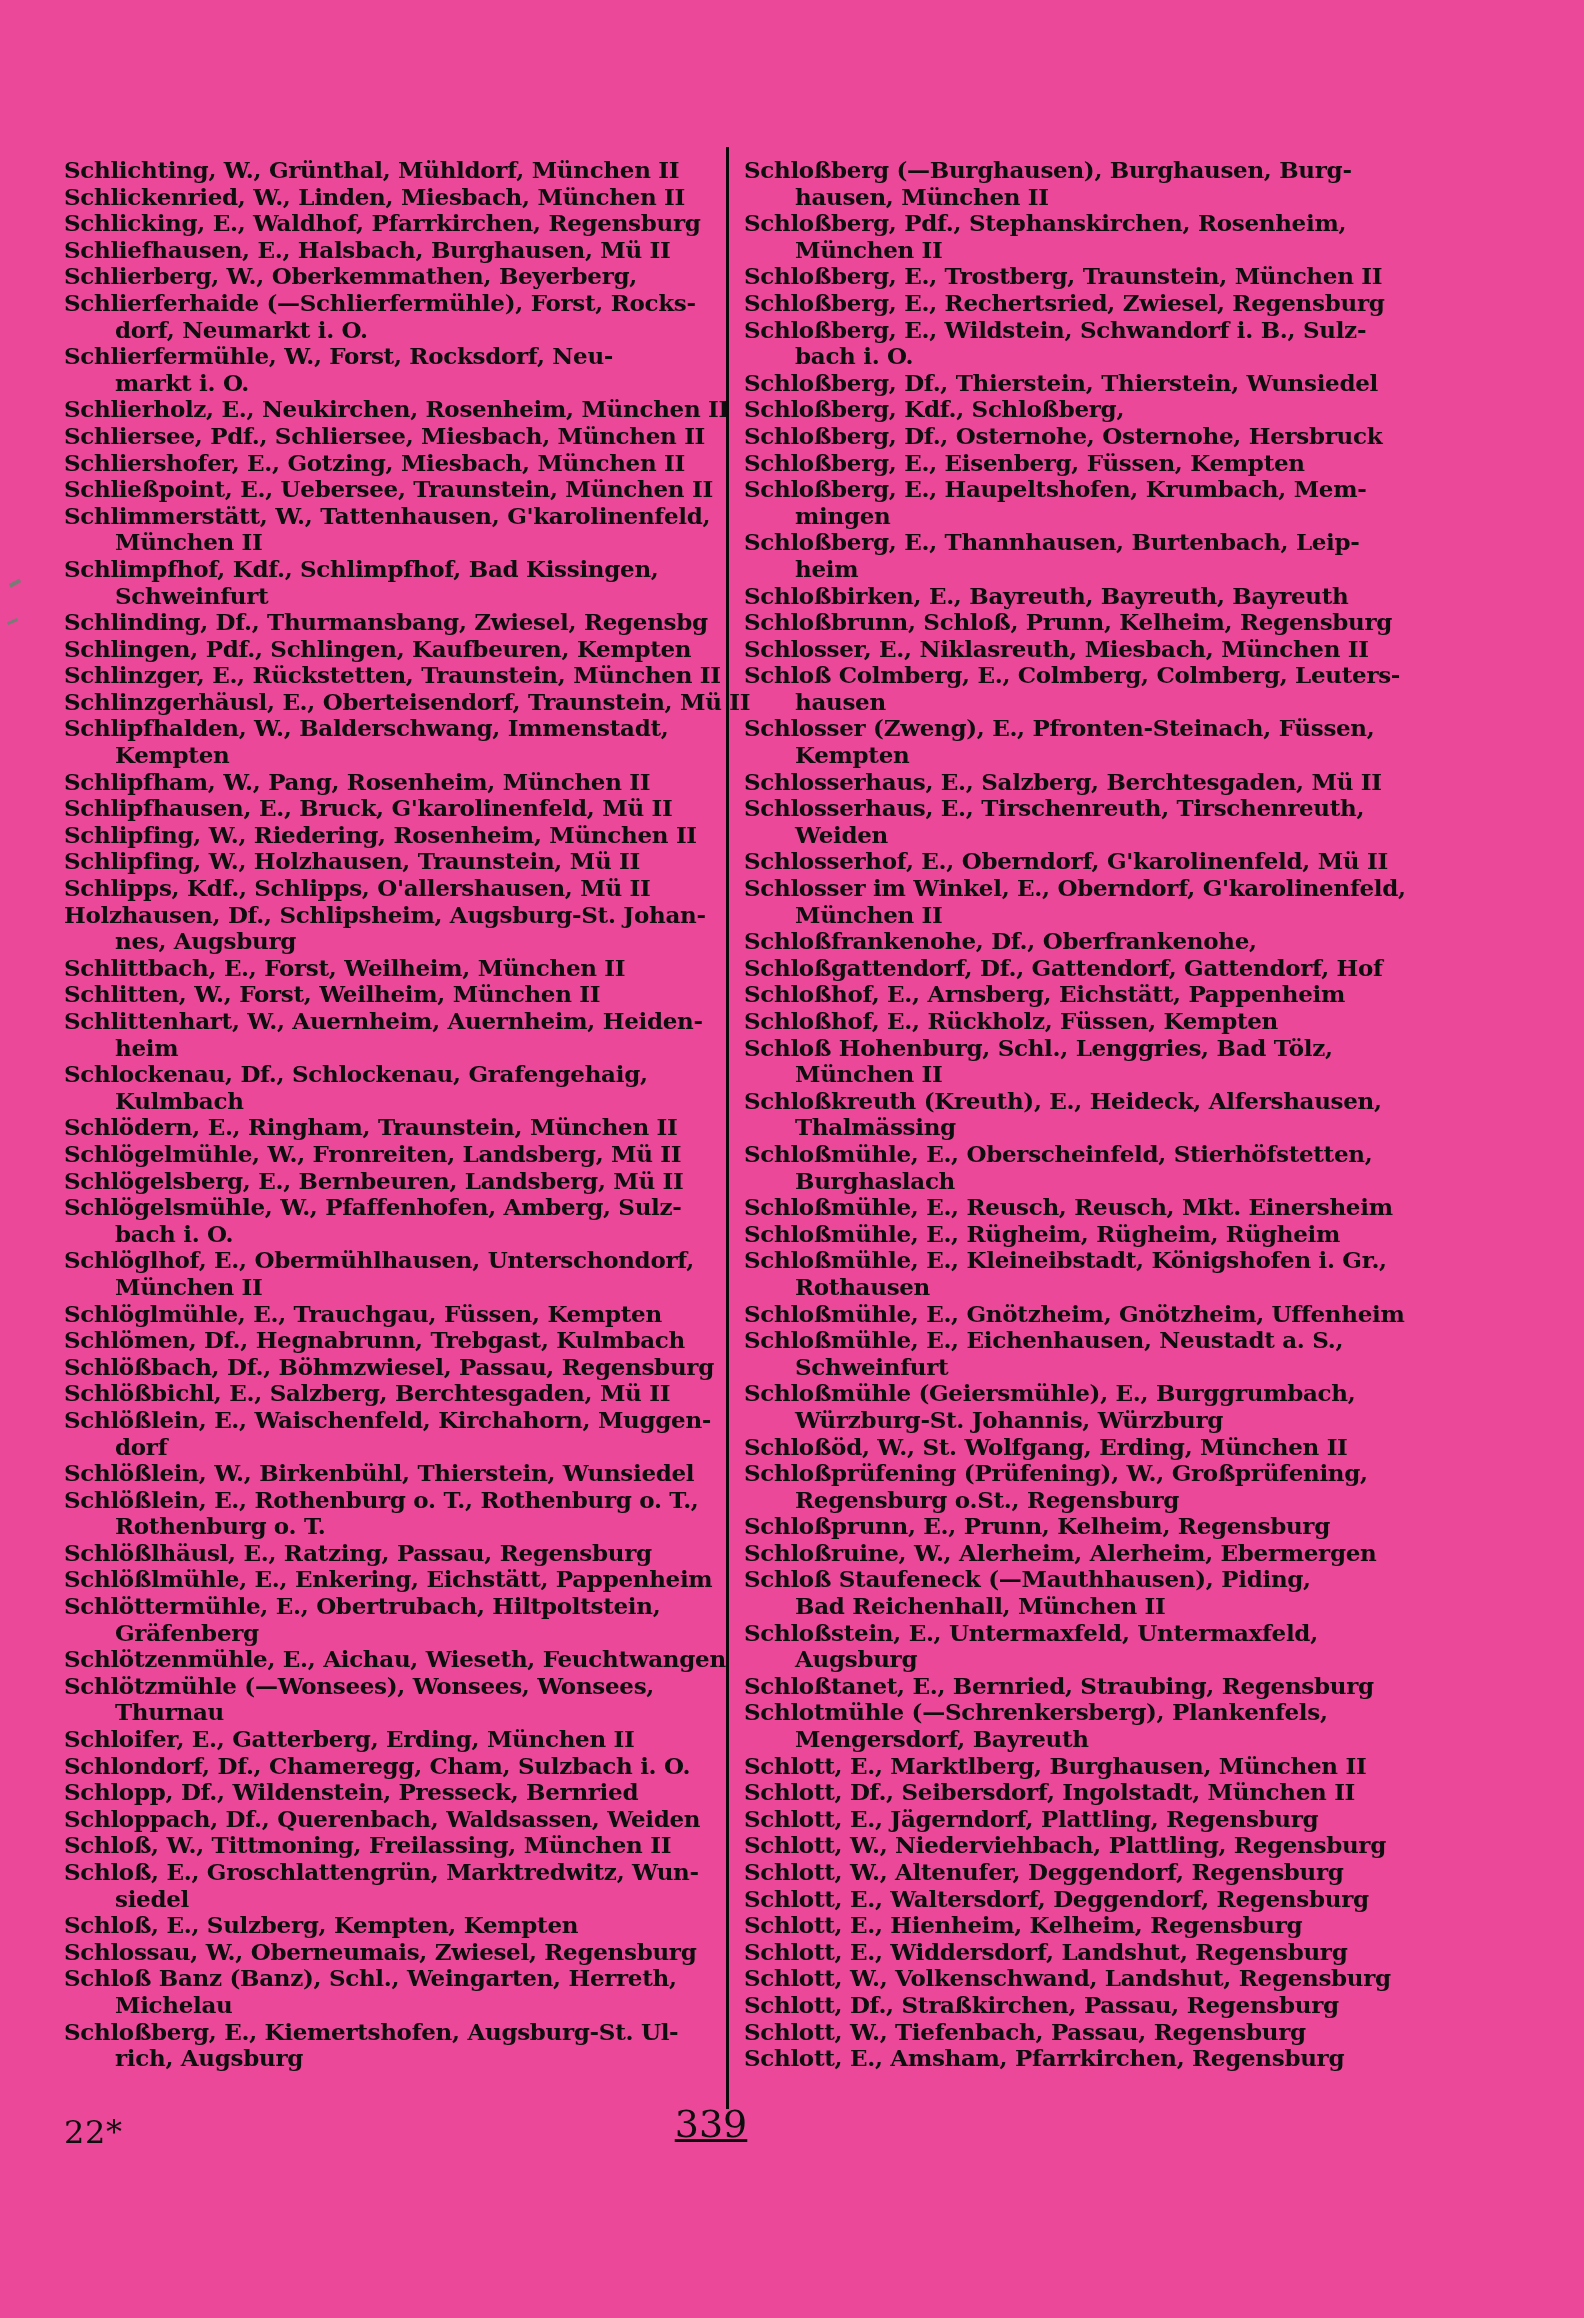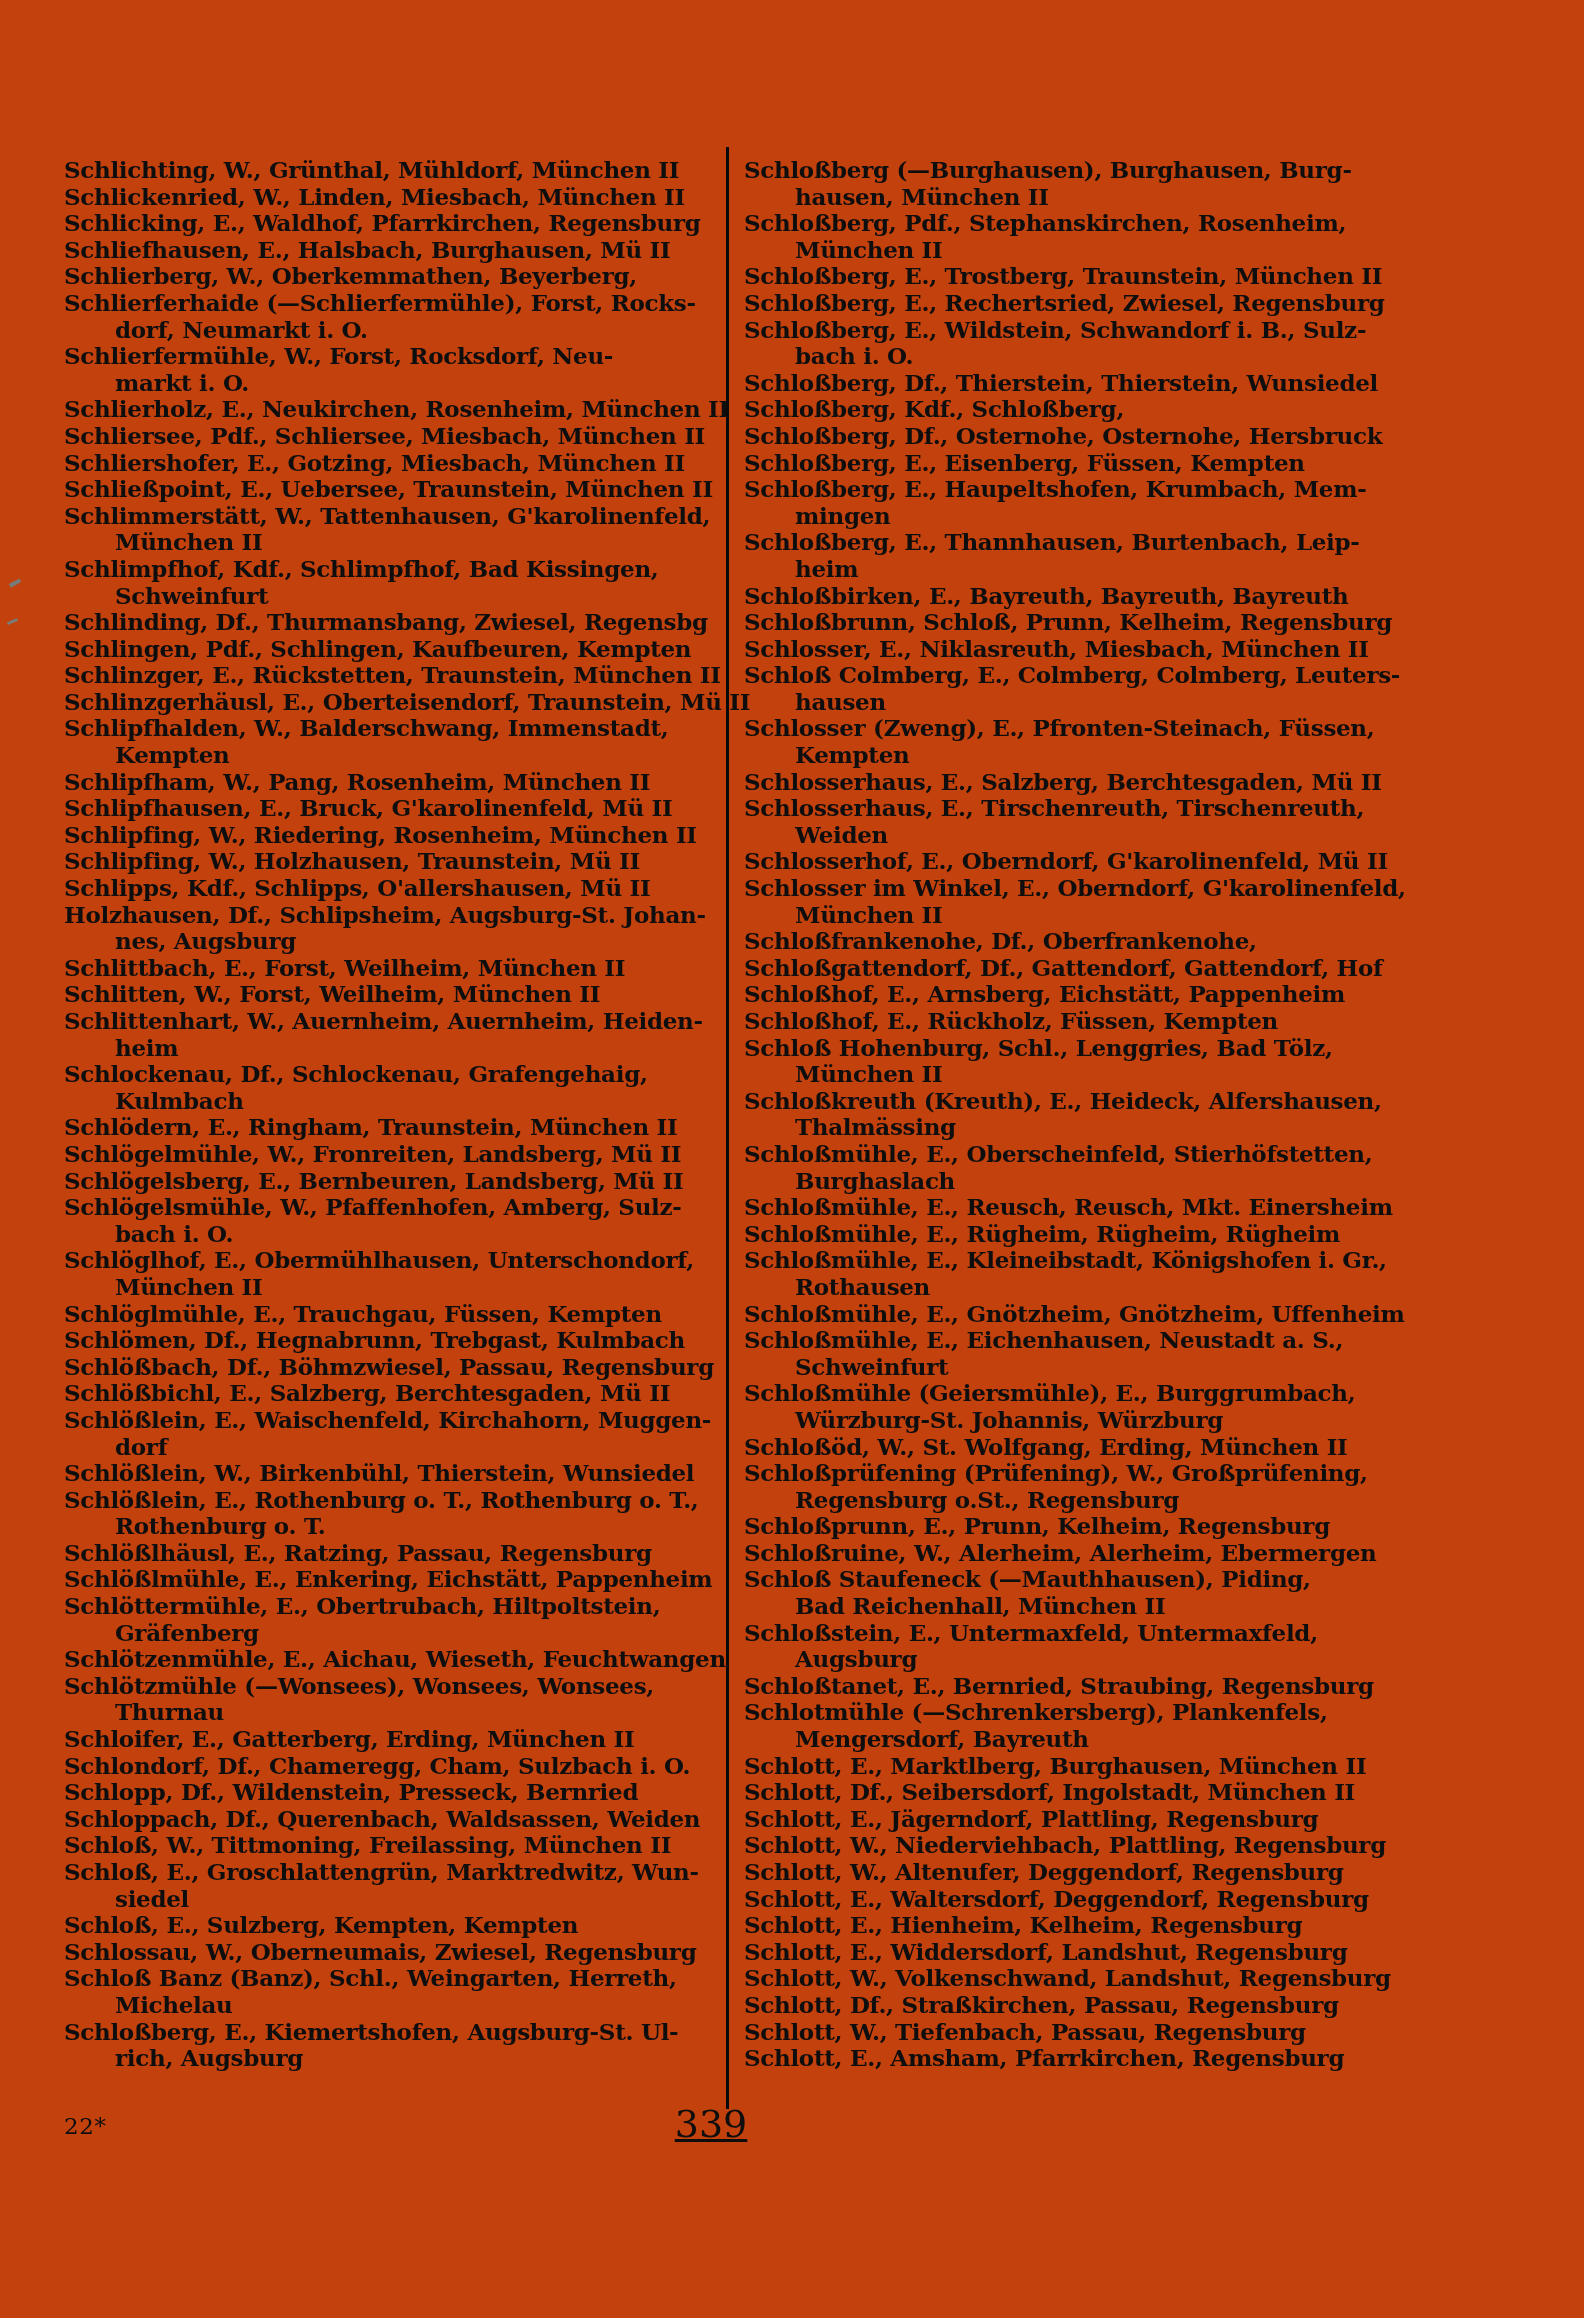--- a/index.html
+++ b/index.html
@@ -1,21 +1,21 @@
 <!DOCTYPE html>
 <html style="font-size:9px"><head>
 <meta charset="utf-8">
 <style>
   html, body { margin: 0; padding: 0; }
   body { background: #e8e8e6; }
   #page {
     position: relative;
     width: 1584px;
     height: 2319px;
-    background: #c2410c;
+    background: #ec4899;
     overflow: hidden;
     font-family: "DejaVu Serif", serif;
     color: #0e0e0e;
   }
   .col {
     position: absolute;
     top: 157px;
     font-size: 23px;
     font-weight: 700;
     line-height: 26.6px;
@@ -31,21 +31,21 @@
     left: 726px;
     top: 147px;
     width: 2.8px;
     height: 1962px;
     background: #0a0a0a;
   }
   #footnote-mark {
     position: absolute;
     left: 64px;
     top: 2113px;
-    font-size: 23px;
+    font-size: 32px;
     font-weight: 400;
     letter-spacing: 0.6px;
   }
   #page-number {
     position: absolute;
     left: 619px;
     top: 2102px;
     width: 184px;
     text-align: center;
     font-size: 38px;

